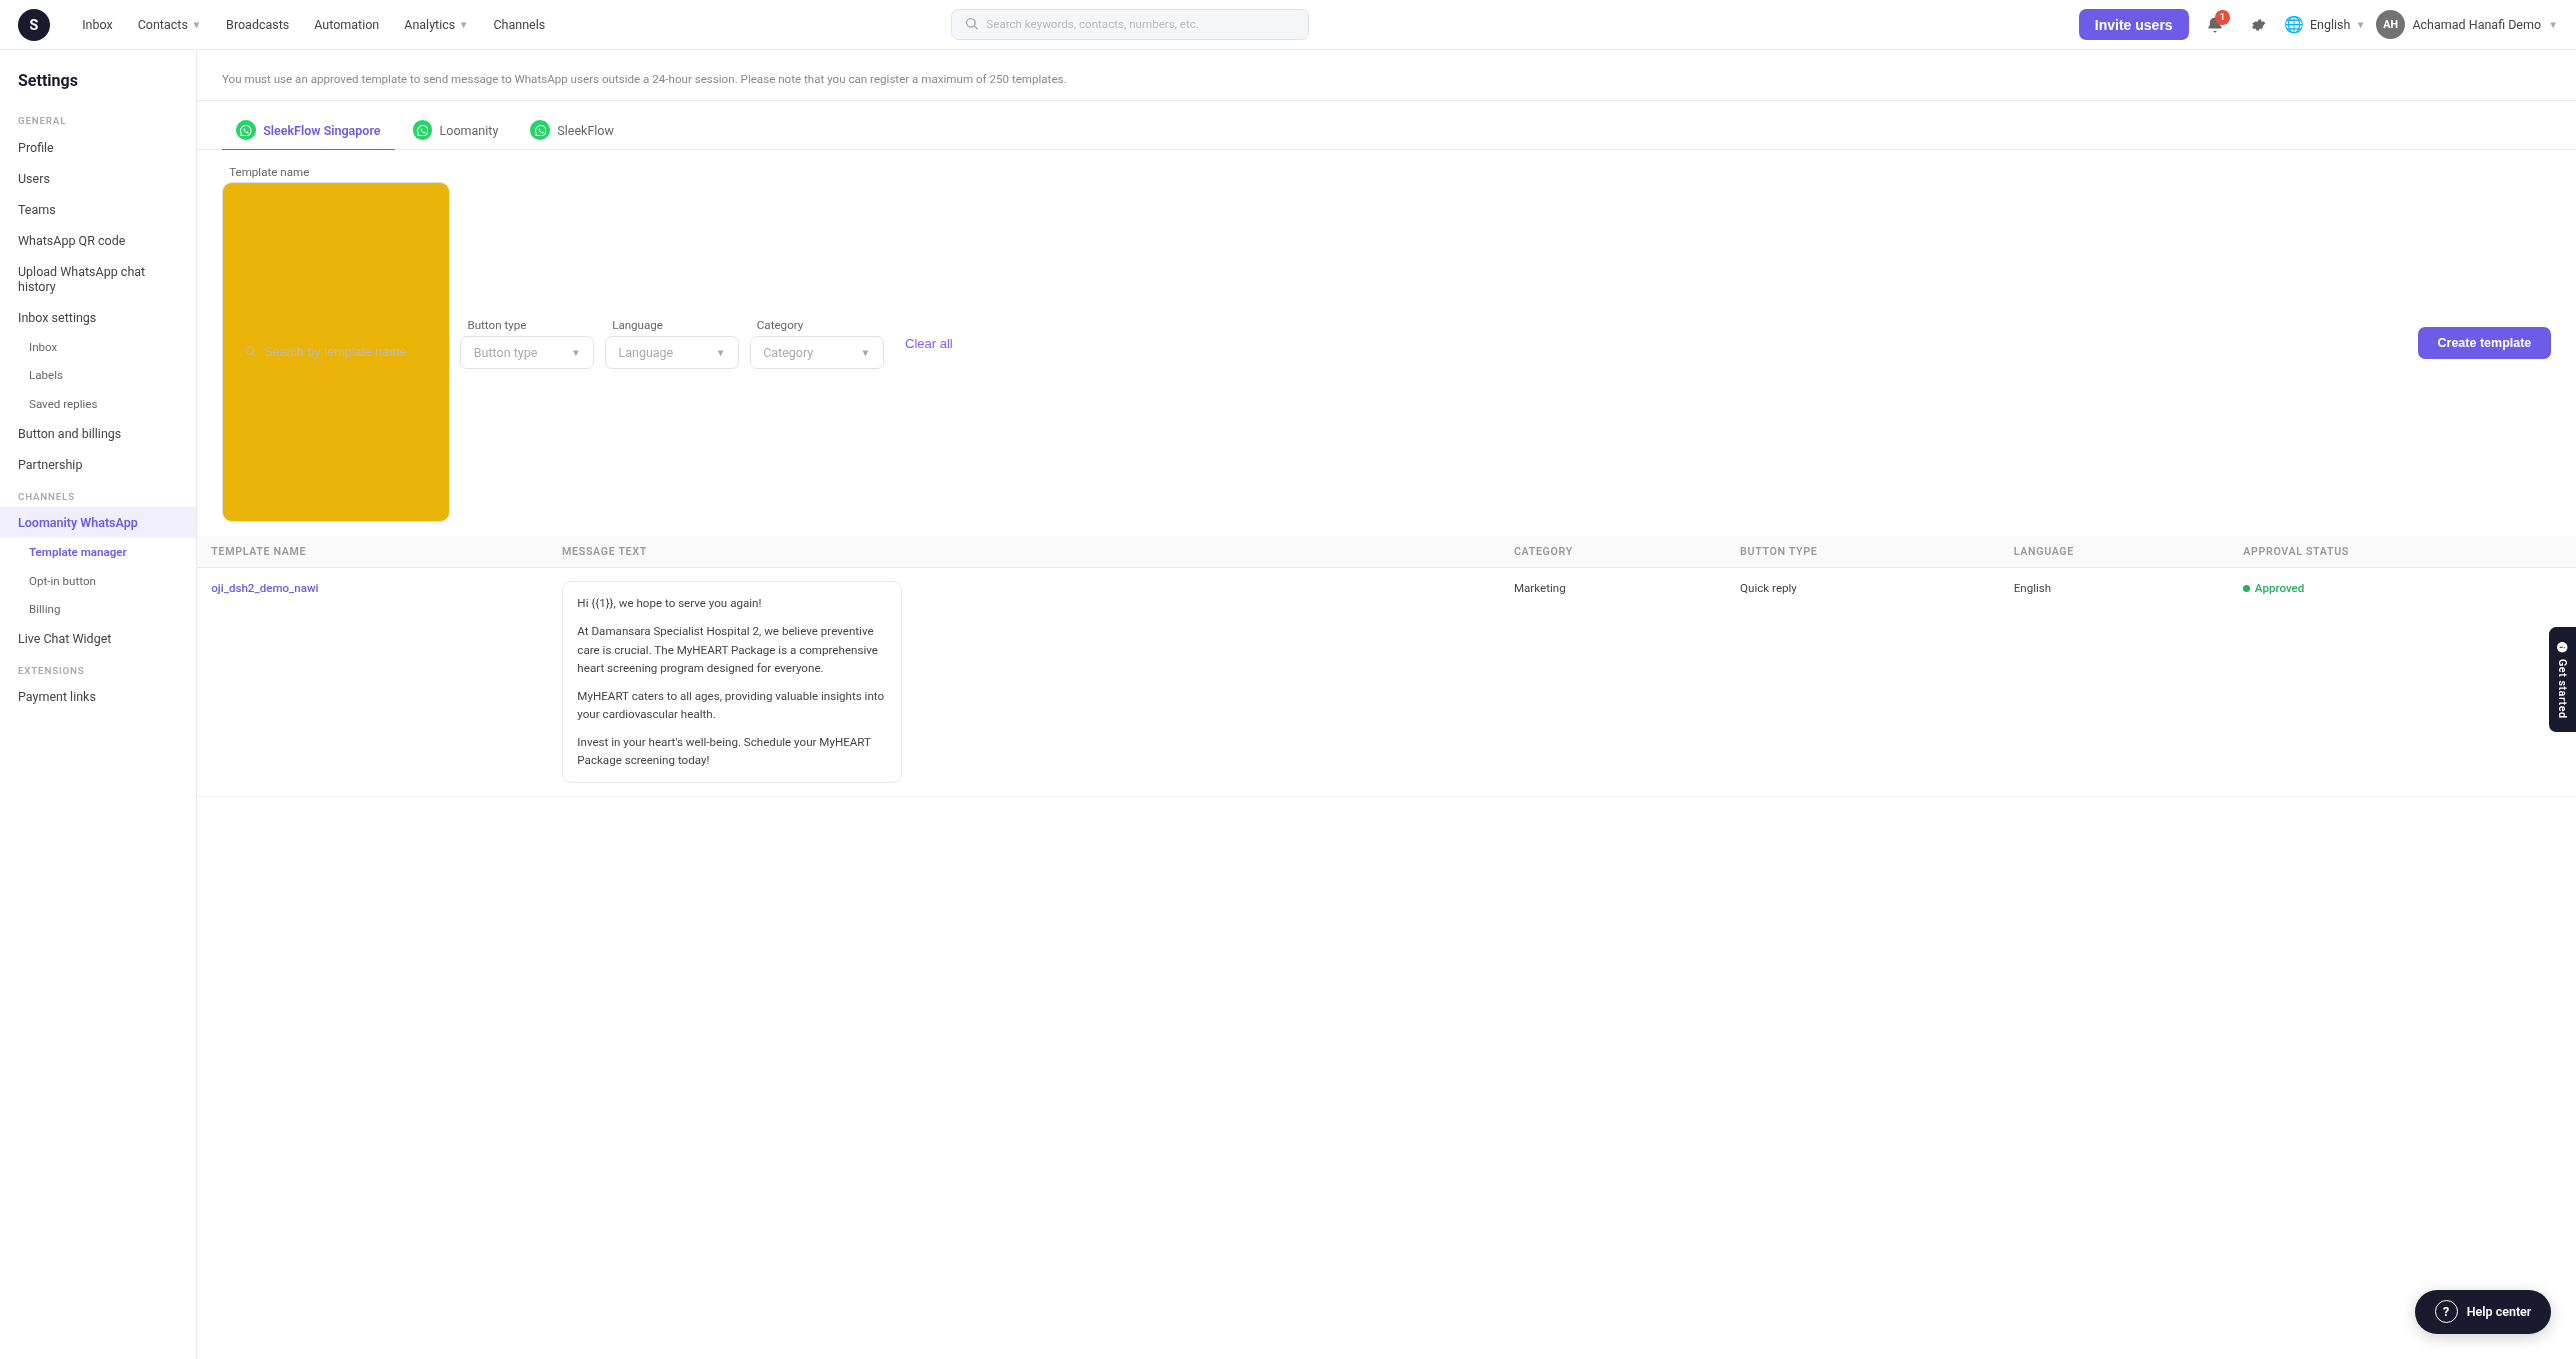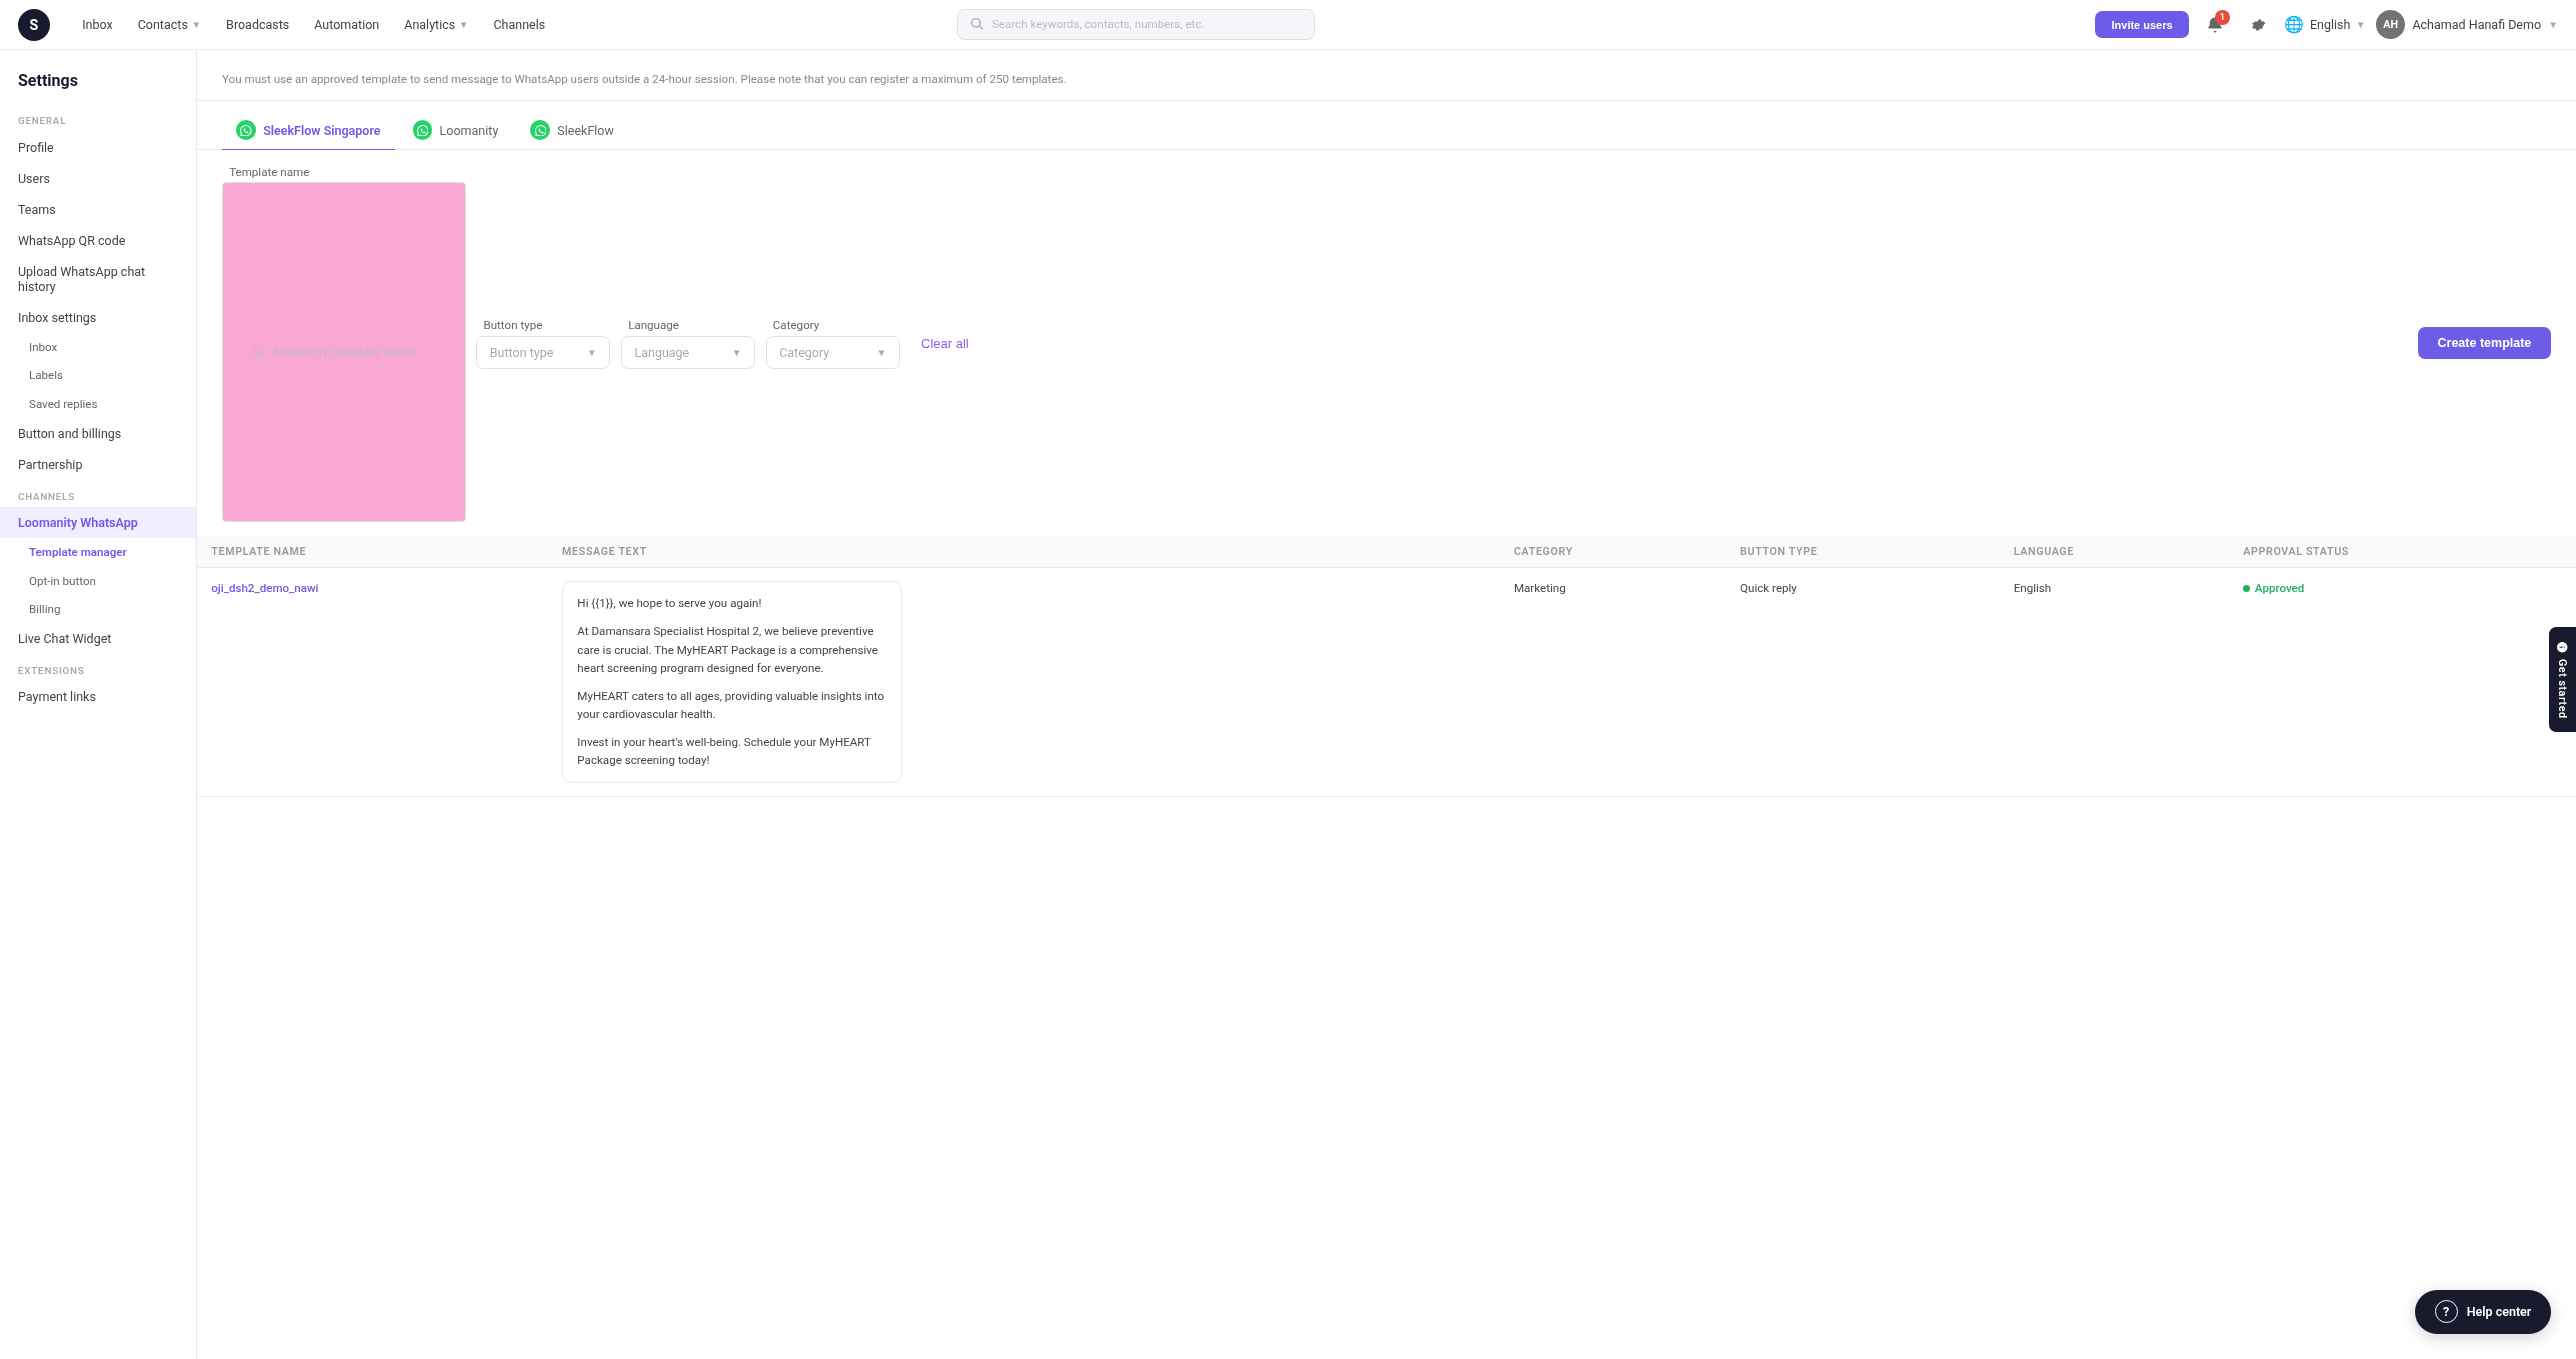--- a/index.html
+++ b/index.html
@@ -22,21 +22,21 @@
       color: #444; white-space: nowrap; display: flex; align-items: center; gap: 3.6px;
     }
     .nav-search {
       flex: 1; max-width: 358px; margin: 0 auto;
       background: #f5f6fa; border: 0.9px solid #e0e0ea; border-radius: 7.2px;
       padding: 7.2px 12.5px; display: flex; align-items: flex-start; gap: 7.2px; color: #aaa;
     }
     .nav-right { display: flex; align-items: center; gap: 10.7px; margin-left: auto; }
     .invite-btn {
       background: #6c5ce7; color: #fff; border: none; border-radius: 7.2px;
-      padding: 7.2px 16px; cursor: pointer; font-size: 11px; font-weight: 600; white-space: nowrap;
+      padding: 7.2px 16px; cursor: pointer; font-size: 14px; font-weight: 600; white-space: nowrap;
     }
     .nav-icon-btn {
       width: 32px; height: 32px; border-radius: 50%; display: flex; align-items: center;
       justify-content: center; cursor: pointer; position: relative; color: #666;
     }
     .notif-badge {
       position: absolute; top: 1.8px; right: 1.8px; background: #e74c3c; color: #fff;
       border-radius: 50%; width: 14.3px; height: 14.3px; font-size: 9px; font-weight: 700;
       display: flex; align-items: center; justify-content: center;
     }
@@ -86,22 +86,22 @@
     .tab-icon {
       width: 19.7px; height: 19.7px; border-radius: 50%; background: #25d366;
       display: flex; align-items: center; justify-content: center; flex-shrink: 0;
     }
     .tab-icon svg { fill: #fff; }
 
     
     .filters-row { display: flex; align-items: center; gap: 10.7px; padding: 14.3px 25px; }
     .search-box {
       display: flex; align-items: center; gap: 7.2px;
-      border: 0.9px solid #e0e0ea; border-radius: 4px; padding: 8px 30px;
-      background: #f9a8d4; flex: 0 0 340px;
+      border: 0.9px solid #e0e0ea; border-radius: 10px; padding: 8px 22px;
+      background: #eab308; flex: 0 0 340px;
     }
     .search-box input { border: none; outline: none; font-size: 12.5px; color: #444; width: 100%; background: transparent; }
     .search-box input::placeholder { color: #bbb; }
     .filter-label { font-size: 11.6px; color: #666; white-space: nowrap; margin-left: 7.2px; }
     .filter-select {
       display: flex; align-items: center; justify-content: space-between;
       border: 0.9px solid #e0e0ea; border-radius: 7.2px; padding: 8px 12.5px;
       background: #fff; cursor: pointer; min-width: 134px; font-size: 12.5px; color: #aaa;
     }
     .clear-all-btn {

